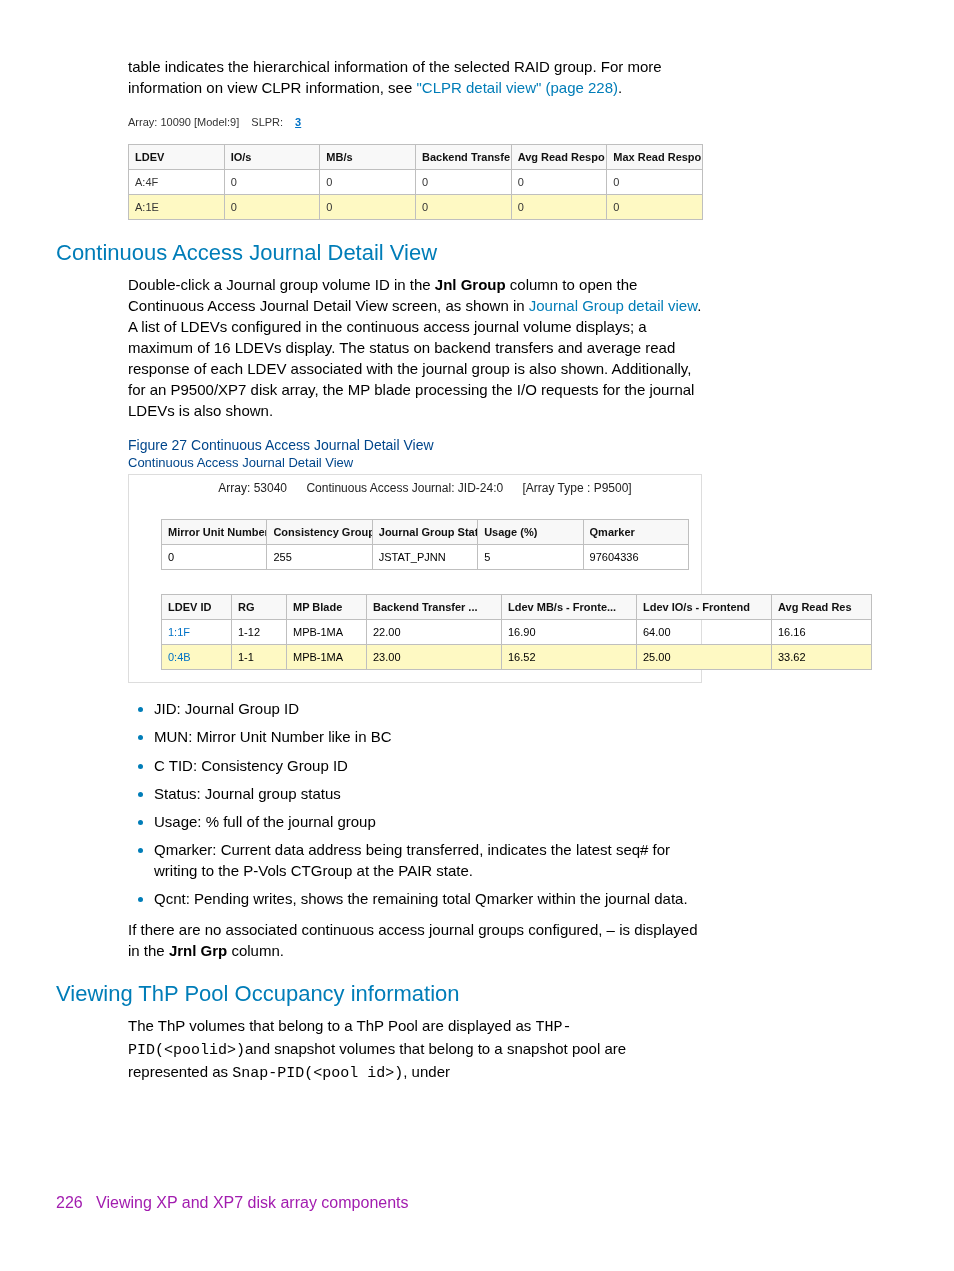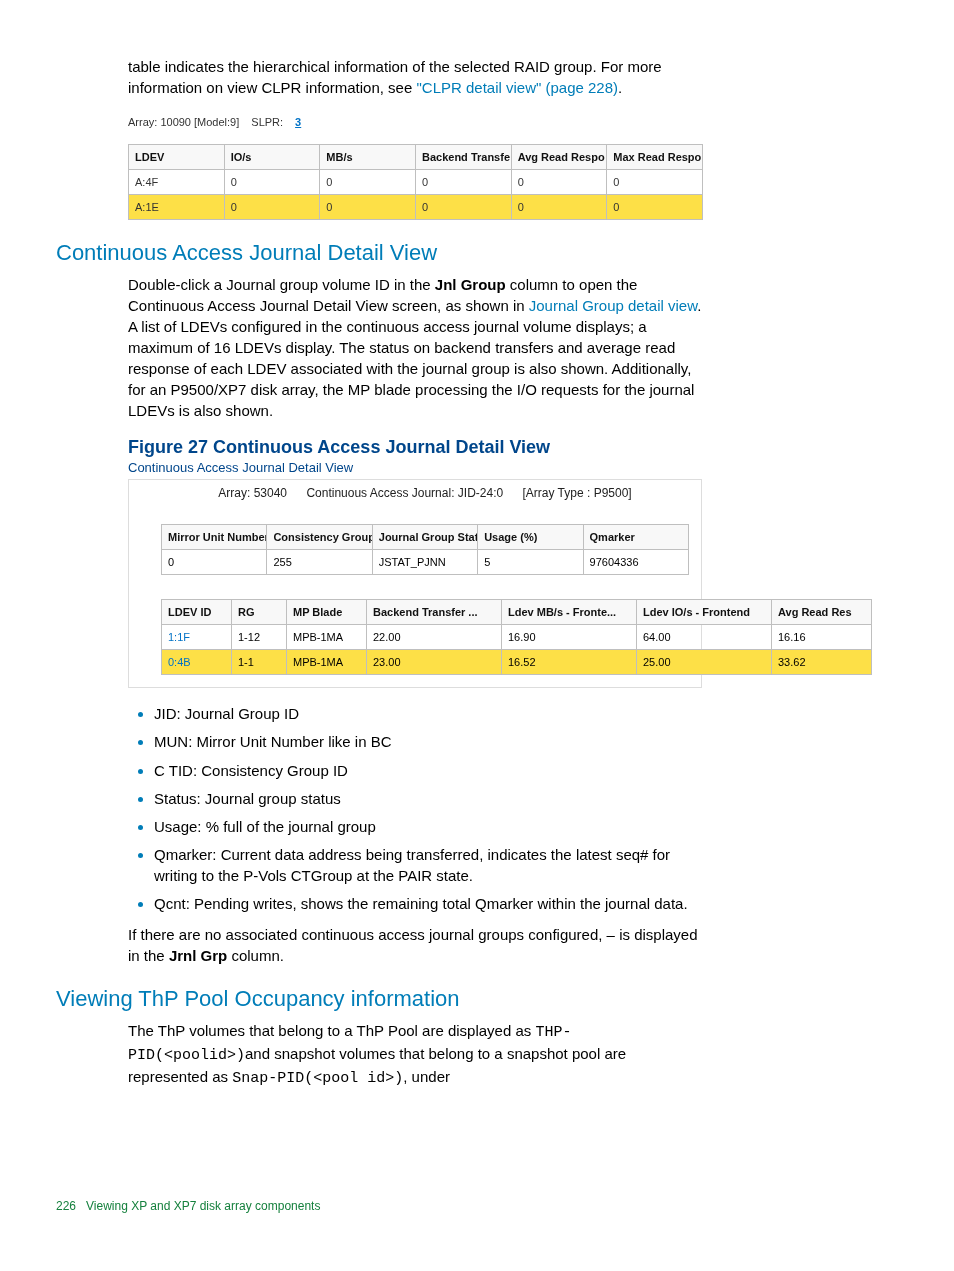--- a/index.html
+++ b/index.html
@@ -27,22 +27,22 @@
     text-decoration: none;
   }
   h2.section-heading {
     color: #007db8;
     font-weight: 400;
     font-size: 22px;
     margin: 20px 0 8px 0;
   }
   .figure-caption {
     color: #00468b;
-    font-weight: bold;
-    font-size: 18px;
+    font-weight: normal;
+    font-size: 14px;
     margin: 16px 0 2px 0;
   }
   .fig-container {
     margin-top: 0;
   }
   .fig-title {
     color: #00468b;
     font-family: Arial, sans-serif;
     font-size: 13px;
     margin: 0 0 4px 0;
@@ -116,25 +116,25 @@
     margin-bottom: 8px;
     line-height: 1.35;
   }
   ul.bullets li::marker {
     color: #007db8;
   }
   .mono {
     font-family: "Courier New", monospace;
   }
   .footer {
-    font-size: 12px;
-    color: #15803d;
+    font-size: 16px;
+    color: #a21caf;
     margin-top: 110px;
   }
-  .alt-row td { background: #fde047; }
+  .alt-row td { background: #fef9c3; }
 </style>
 </head>
 <body>
 
 <div class="page">
 
   <div class="body-indent">
     <p>
       <span>table indicates the hierarchical information of the selected RAID group. For more information on view CLPR information, see </span><a href="#" class="doc-link">"CLPR detail view" (page 228)</a><span>.</span>
     </p>

